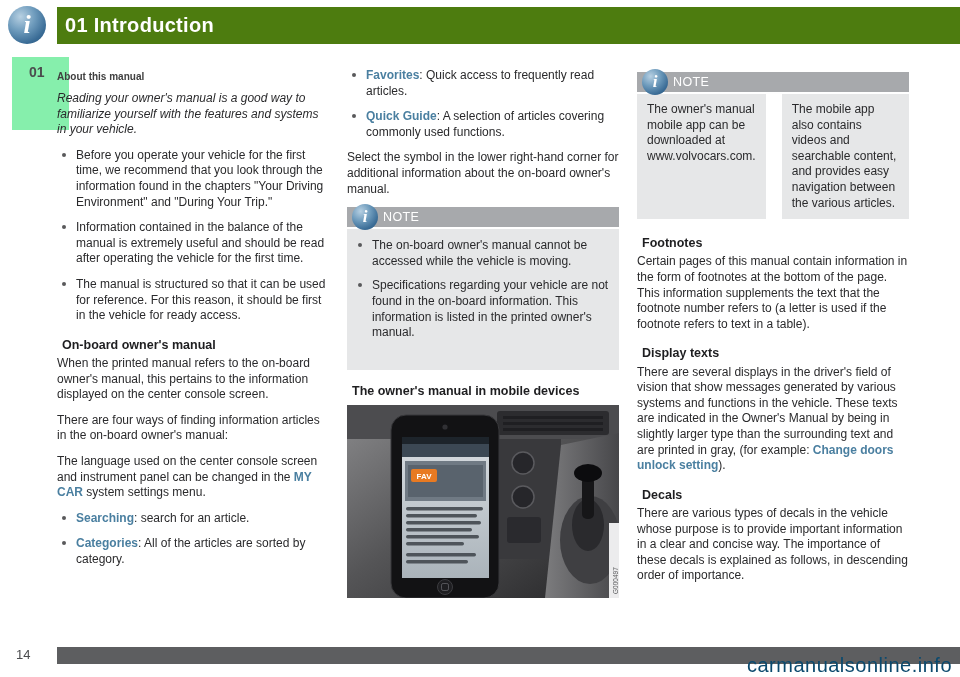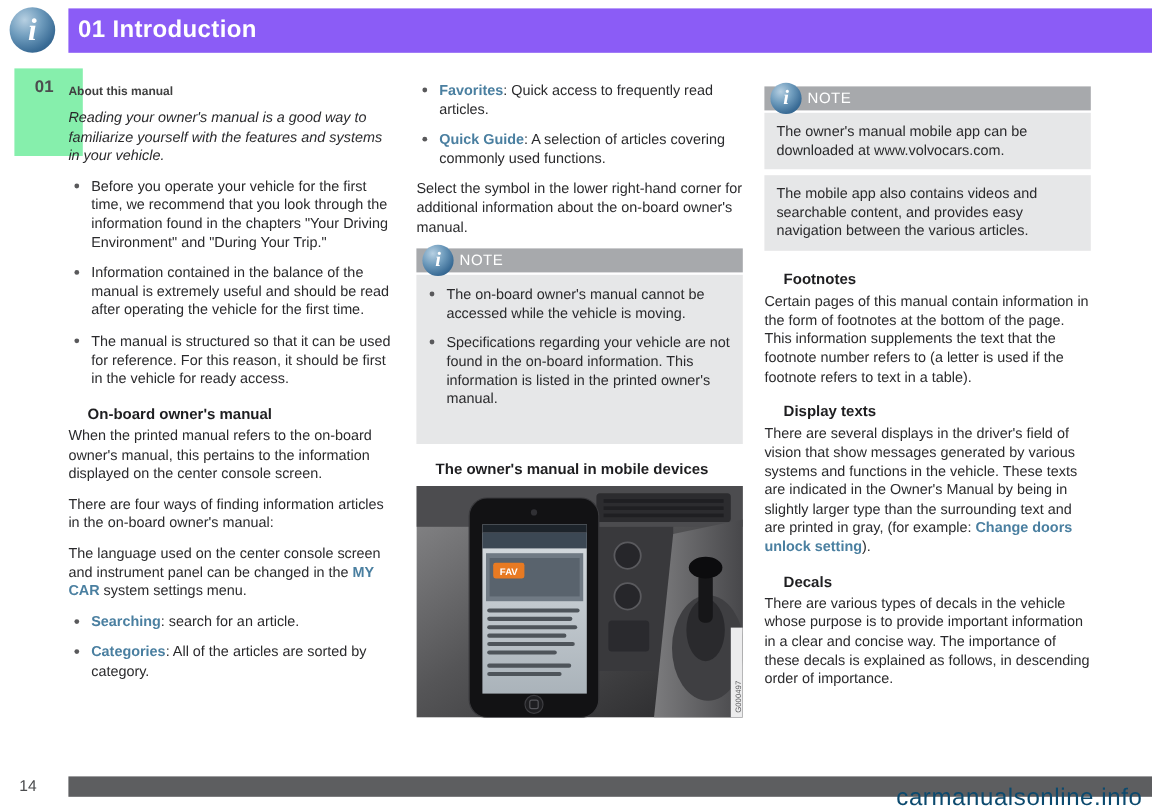--- a/index.html
+++ b/index.html
@@ -4,50 +4,50 @@
 <style>
   * { margin:0; padding:0; box-sizing:border-box; }
   html,body { width:960px; height:677px; }
   body {
     position:relative; background:#ffffff; overflow:hidden;
     font-family:"Liberation Sans","DejaVu Sans",sans-serif;
     color:#2a2a2c;
   }
   
   .hdr-bar { position:absolute; left:57px; top:7px; width:903px; height:37px;
-             background:#8b5cf6; display:flex; align-items:center;text-align:right; }
+             background:#4d7c0f; display:flex; align-items:center;text-align:right; }
   .hdr-title { color:#fff; font-size:20px; font-weight:bold; padding-left:8px; letter-spacing:.3px; }
   .sphere { border-radius:50%;
     background:radial-gradient(circle at 33% 28%, #b7d0e2 0%, #6f9cbd 38%, #3a6c96 72%, #24527a 100%);
     color:#fff; display:flex; align-items:center; justify-content:center;
     font-family:"Liberation Serif",serif; font-style:italic; font-weight:bold; }
   .hdr-icon { position:absolute; left:8px; top:6px; width:38px; height:38px; font-size:26px; }
   .side-tab { position:absolute; left:12px; top:57px; width:57px; height:73px; background:#86efac; }
   .side-tab span { display:block; padding:7px 0 0 17px; font-size:14px; font-weight:bold; color:#4b4c4e; }
   
   .content { position:absolute; left:57px; top:68px; width:852px; display:flex; gap:18px; }
   .col { width:272px; flex:none; font-size:12px; line-height:1.3; }
   .red-h { color:#404040; font-size:10px; font-weight:bold; margin:2px 0 8px; }
-  .sub-h { font-size:12.5px; font-weight:bold; margin:13px 16px 3px; color:#1e1e20; }
+  .sub-h { font-size:12.5px; font-weight:bold; margin:13px 5px 3px; color:#1e1e20; }
   p.body { margin:0 0 10px; }
   .intro { font-style:italic; }
   ul.blist { list-style:none; margin:0 0 2px; }
   ul.blist li { display:flex; margin:0 0 10px; }
   .dot { flex:none; width:4px; height:4px; border-radius:50%; background:#59595b; margin:5px 10px 0 5px; }
   .btxt { flex:1; }
   .lnk { color:#4a7fa0; font-weight:bold; cursor:pointer; }
   .first-ul { margin-top:4px; }
   
   .note { position:relative; margin:2px 0 12px; }
   .note-hdr { background:#a7a9ac; height:20px; line-height:20px; color:#fff;
               font-weight:normal; font-size:12.5px; padding-left:36px; letter-spacing:.4px; }
   .note-icn { position:absolute; left:5px; top:-3px; width:26px; height:26px; font-size:17px; z-index:2; }
   .note-body { background:#e6e7e8; padding:9px 8px 20px 6px; margin-top:2px; }
   .note-body ul.blist li { margin-bottom:9px; }
-  .note-stack { display:flex; flex-direction:column; gap:5px; margin-top:2px;border-radius:20px; }
+  .note-stack { display:flex; flex-direction:row; gap:16px; margin-top:2px;border-radius:20px; }
   .note-para { background:#e6e7e8; padding:8px 10px; }
   
   .figure { position:relative; width:272px; height:193px; margin-top:6px; }
   .figure svg { display:block; }
   
   .footer-bar { position:absolute; left:57px; bottom:13px; width:903px; height:17px; background:#5d5e60; }
   .page-num { position:absolute; left:16px; bottom:15px; font-size:13px; color:#4b4c4e; }
   .watermark { position:absolute; right:8px; bottom:0; font-size:20px; color:#0c4a6e; letter-spacing:.5px; }
 </style>
 </head>

